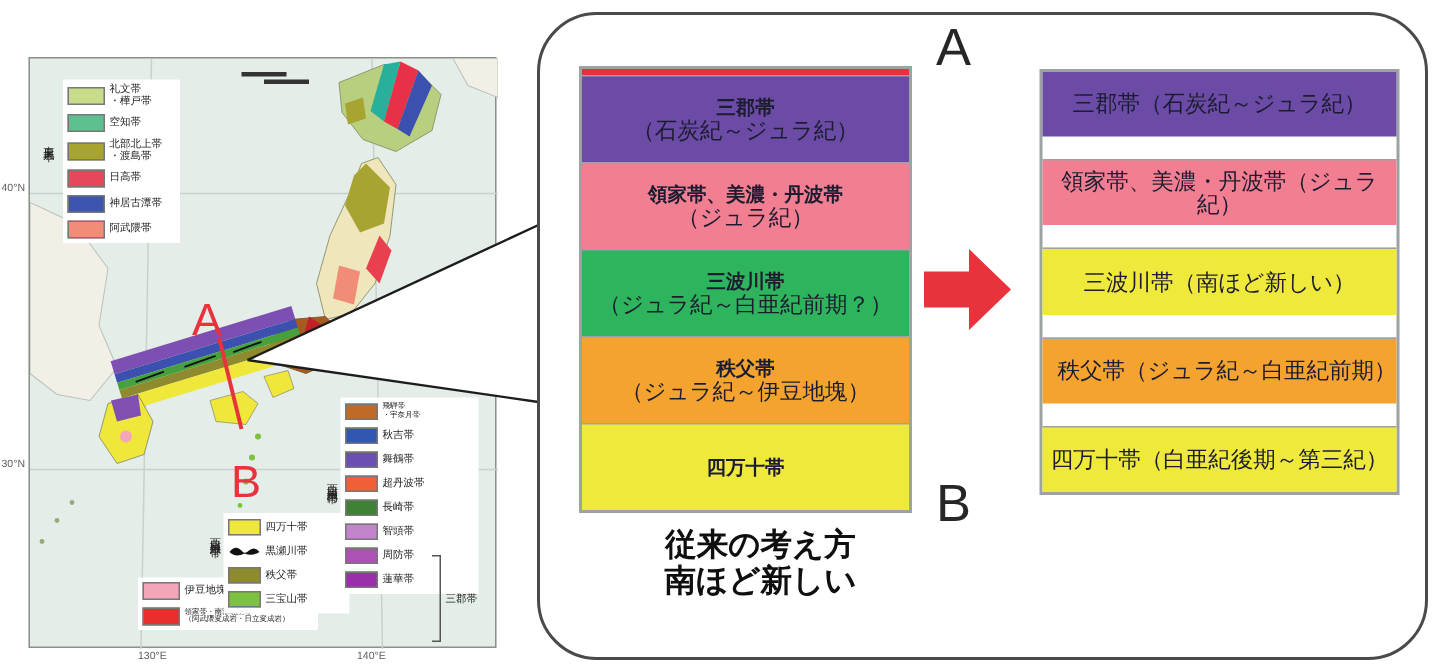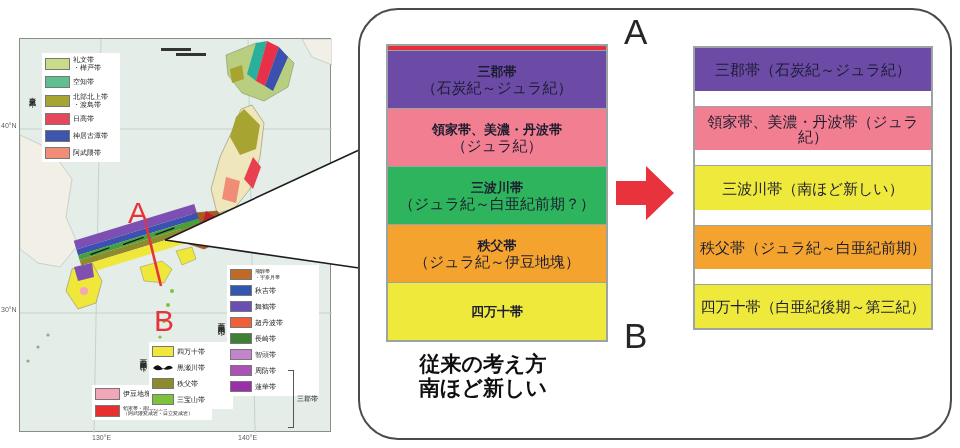--- a/index.html
+++ b/index.html
@@ -267,36 +267,36 @@
       <div class="t2">（ジュラ紀～白亜紀前期？）</div>
       </div>
     <div class="srow" style="background-color: rgb(244, 164, 46);">
       <div class="t1">秩父帯</div>
       <div class="t2">（ジュラ紀～伊豆地塊）</div>
       </div>
     <div class="srow" style="background-color: rgb(239, 233, 60);">
       <div class="t1">四万十帯</div>
       </div>
   </div>
-  <div class="caption" style="left:364px; top:352px; width:238px;">
+  <div class="caption" style="left:388px; top:352px; width:238px;">
     <div class="c1">従来の考え方</div>
     <div class="c1">南ほど新しい</div>
   </div>
 
   <div class="stack" style="left:693px; top:46px; width:240px; height:284px;gap:15px;">
     <div class="srow" style="background-color: rgb(107, 75, 166);">
       <div class="t2">三郡帯（石炭紀～ジュラ紀）</div>
       </div>
     <div class="srow" style="background-color: rgb(242, 127, 145);">
       <div class="t2">領家帯、美濃・丹波帯（ジュラ紀）</div>
       </div>
     <div class="srow" style="background-color: rgb(239, 233, 60);">
       <div class="t2">三波川帯（南ほど新しい）</div>
       </div>
-    <div class="srow" style="background-color: rgb(244, 164, 46);">
+    <div class="srow" style="background-color: rgb(244, 164, 46); align-items: flex-end;">
       <div class="t2">秩父帯（ジュラ紀～白亜紀前期）</div>
       </div>
     <div class="srow" style="background-color: rgb(239, 233, 60);">
       <div class="t2">四万十帯（白亜紀後期～第三紀）</div>
       </div>
   </div>
 
 </div>
 
 </body></html>

